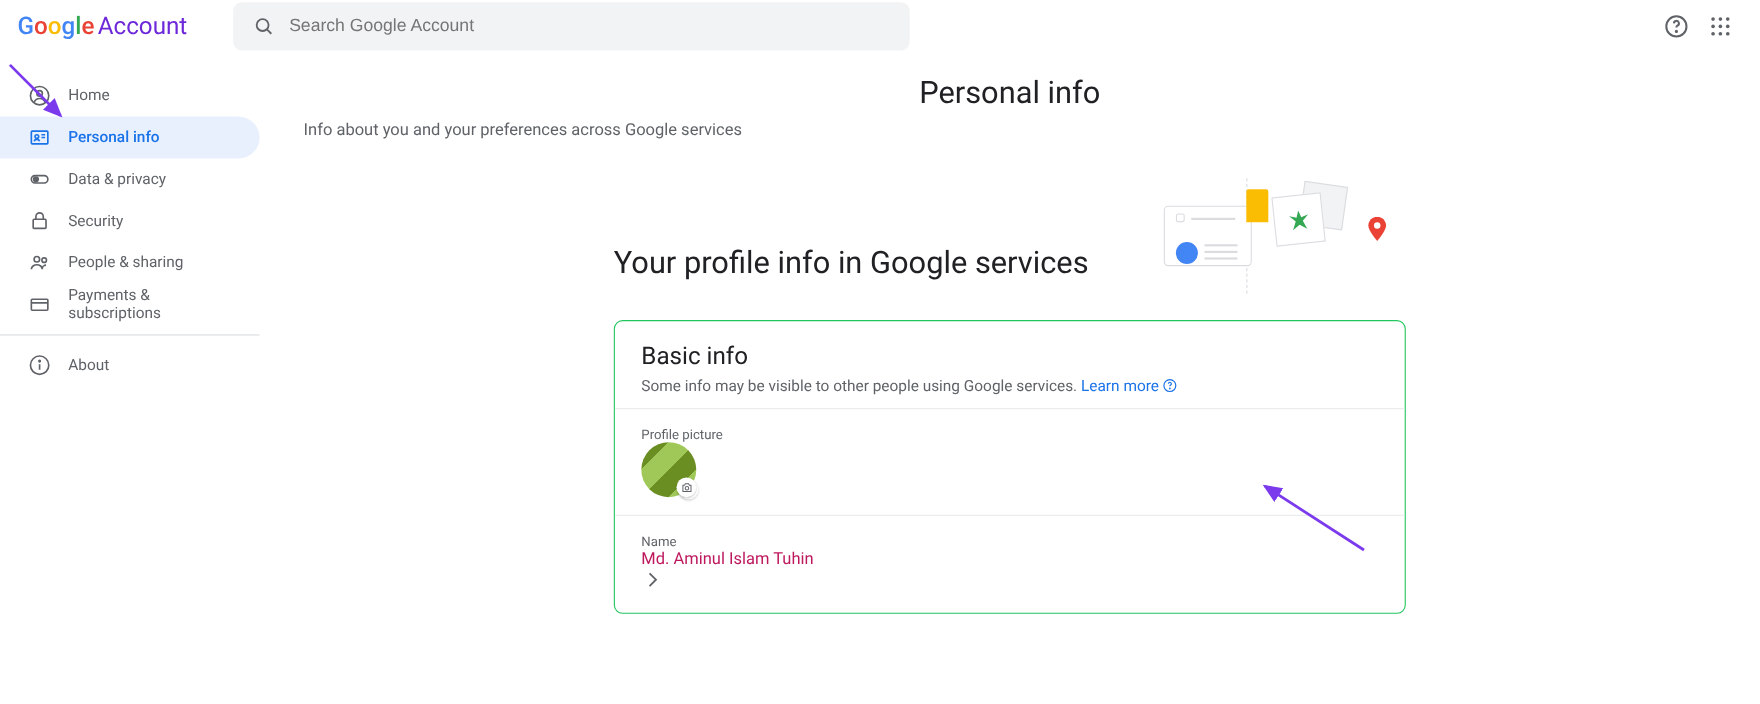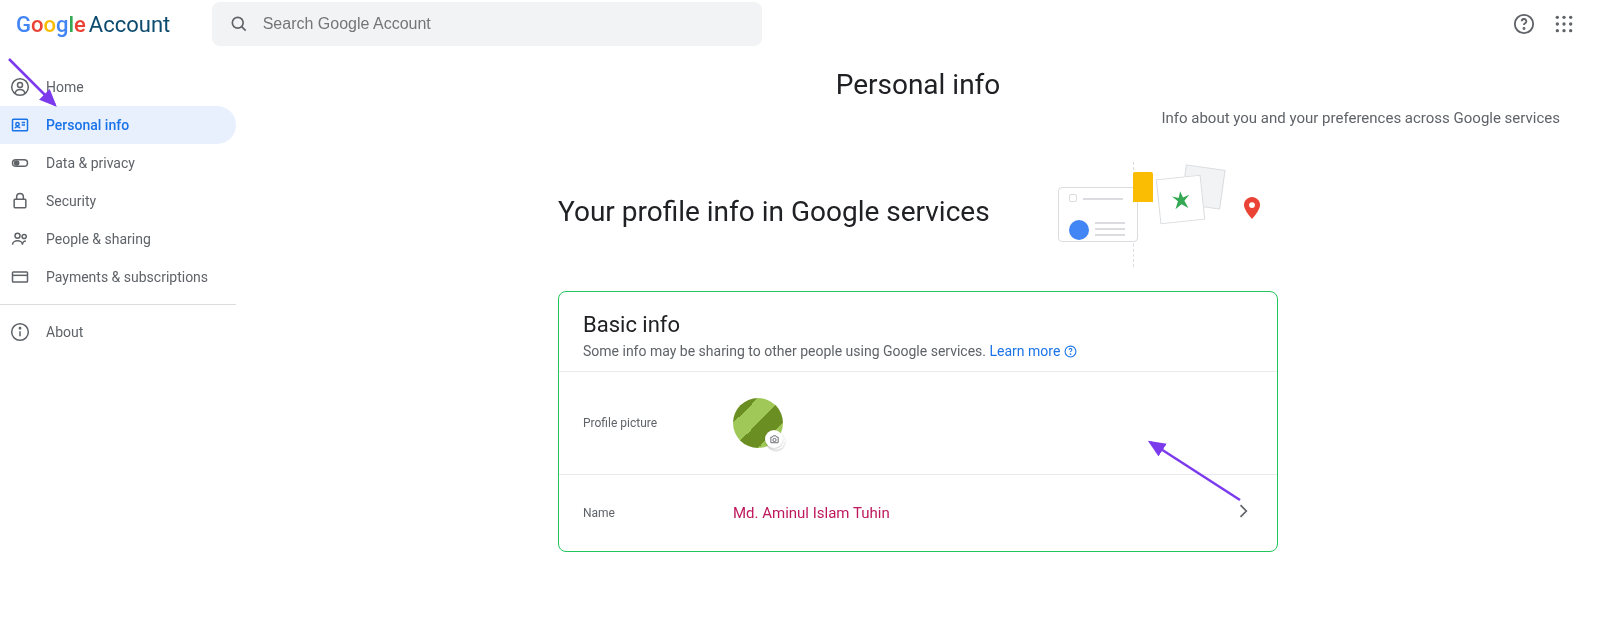--- a/index.html
+++ b/index.html
@@ -5,53 +5,53 @@
     * { margin: 0; padding: 0; box-sizing: border-box; }
     body { font-family: 'Google Sans', Roboto, Arial, sans-serif; color: #202124; background: #fff; width: 1600px; height: 640px; position: relative; }
     
     .header { display: flex; align-items: center; padding: 24px 16px; height: 48px; gap: 24px; }
     .logo { font-size: 22px; font-weight: 400; display: flex; align-items: center; gap: 6px; }
     .logo-google { font-weight: 500; }
     .g-b { color: #4285f4; }
     .g-r { color: #ea4335; }
     .g-y { color: #fbbc04; }
     .g-g { color: #34a853; }
-    .logo-account { color: #0c4a6e; margin-left: -3px; }
-    .search-bar { display: flex; align-items: center; background: #f1f3f4; border-radius: 8px; width: 550px; height: 44px; padding: 0 16px; gap: 12px; margin-left: 18px; }
+    .logo-account { color: #6d28d9; margin-left: -3px; }
+    .search-bar { display: flex; align-items: center; background: #f1f3f4; border-radius: 8px; width: 615px; height: 44px; padding: 0 16px; gap: 12px; margin-left: 18px; }
     .search-bar input { border: none; background: transparent; outline: none; font-size: 16px; color: #5f6368; width: 100%; }
     .header-right { margin-left: auto; display: flex; align-items: center; gap: 16px; padding-right: 8px; }
     .icon-btn { width: 24px; height: 24px; display: flex; align-items: center; justify-content: center; cursor: pointer; color: #5f6368; }
     
     .layout { display: flex; }
     .sidebar { width: 236px; padding-top: 20px; }
-    .nav-item { display: flex; align-items: center; gap: 16px; padding: 0 24px 0 10px; height: 38px; font-size: 14px; color: #5f6368; cursor: pointer; border-radius: 0 24px 24px 0; margin-right: 0; }
+    .nav-item { display: flex; align-items: center; gap: 16px; padding: 0 24px 0 26px; height: 38px; font-size: 14px; color: #5f6368; cursor: pointer; border-radius: 0 24px 24px 0; margin-right: 0; }
     .nav-item.active { background: #e8f0fe; color: #1a73e8; font-weight: 500; }
     .nav-item.active .nav-icon { color: #1a73e8; }
     .nav-icon { width: 20px; height: 20px; display: flex; align-items: center; justify-content: center; color: #5f6368; }
     .nav-divider { border-top: 1px solid #dadce0; margin: 8px 0 8px 0; }
     
     .main { flex: 1; padding: 20px 40px; }
     .page-title { text-align: center; font-size: 28px; font-weight: 400; color: #202124; margin-bottom: 8px; }
-    .page-subtitle { text-align: right; font-size: 15px; color: #5f6368; margin-bottom: 40px; }
-    
-    .section { max-width: 720px; margin: 13px auto; display: flex; gap: 60px; align-items: center; margin-bottom: 24px; }
+    .page-subtitle { text-align: left; font-size: 15px; color: #5f6368; margin-bottom: 40px; }
+    
+    .section { max-width: 720px; margin: 13px auto; display: flex; gap: 60px; align-items: flex-end; margin-bottom: 24px; }
     .section-text { flex: 1; }
     .section-title { font-size: 28px; font-weight: 400; margin-bottom: 12px; color: #202124; letter-spacing: 0; }
     .section-desc { font-size: 14px; color: #5f6368; line-height: 1.5; }
     .section-illustration { width: 220px; height: 100px; position: relative; }
     
     .card-wrap { max-width: 720px; margin: 0 auto; }
     .card { border: 1px solid #22c55e; border-radius: 8px; }
     .card-header { padding: 20px 24px 12px; }
     .card-title { font-size: 22px; font-weight: 400; color: #202124; margin-bottom: 6px; }
     .card-desc { font-size: 14px; color: #5f6368; }
     .learn-more { color: #1a73e8; text-decoration: none; }
     .help-icon { color: #1a73e8; font-size: 13px; }
     
-    .row { display: flex; align-items: center; padding: 26px 24px; border-top: 1px solid #e8eaed; cursor: pointer; min-height: 56px; }
+    .row { display: flex; padding: 16px 24px; border-top: 1px solid #e8eaed; cursor: pointer; min-height: 56px; flex-direction: column; }
     .row:first-of-type { border-top: none; margin-top: 4px; }
     .row-label { width: 150px; font-size: 12px; color: #5f6368; }
     .row-value { flex: 1; font-size: 15px; color: #be185d; }
     .row-desc { font-size: 14px; color: #5f6368; }
     .row-arrow { color: #5f6368; }
     
     .avatar { width: 50px; height: 50px; border-radius: 50%; background: linear-gradient(135deg, #6b8e23 25%, #a0c858 25%, #a0c858 50%, #6b8e23 50%, #6b8e23 75%, #a0c858 75%); position: relative; margin-right: 0; }
     .avatar::after { content: ''; position: absolute; bottom: -2px; right: -2px; width: 18px; height: 18px; background: #fff; border-radius: 50%; display: flex; align-items: center; justify-content: center; box-shadow: 0 1px 2px rgba(0,0,0,0.2); }
     .camera-dot { position: absolute; bottom: 0px; right: 0px; width: 18px; height: 18px; background: #fff; border-radius: 50%; display: flex; align-items: center; justify-content: center; box-shadow: 0 1px 2px rgba(0,0,0,0.2); z-index: 1; }
     
@@ -233,21 +233,21 @@
               <circle cx="12" cy="11" r="4" fill="#fff"></circle>
             </svg></div>
       </div>
     </div>
 
     <div class="card-wrap">
       <div class="card">
         <div class="card-header">
           <h3 class="card-title">Basic info</h3>
           <p class="card-desc">
-            <span>Some info may be sharing to other people using Google services. </span><a href="#" class="learn-more">Learn more</a>
+            <span>Some info may be visible to other people using Google services. </span><a href="#" class="learn-more">Learn more</a>
             <span class="help-icon"> <svg width="13" height="13" viewBox="0 0 24 24" fill="none" stroke="#1a73e8" stroke-width="2" style="vertical-align:-2px">
                   <circle cx="12" cy="12" r="10"></circle>
                   <path d="M9.5 9a2.5 2.5 0 1 1 3.5 2.3c-.8.4-1 1-1 1.7"></path>
                   <circle cx="12" cy="17" r="0.6" fill="#1a73e8"></circle>
                 </svg></span>
           </p>
         </div>
 
         <div class="row">
           <div class="row-label">Profile picture</div>

